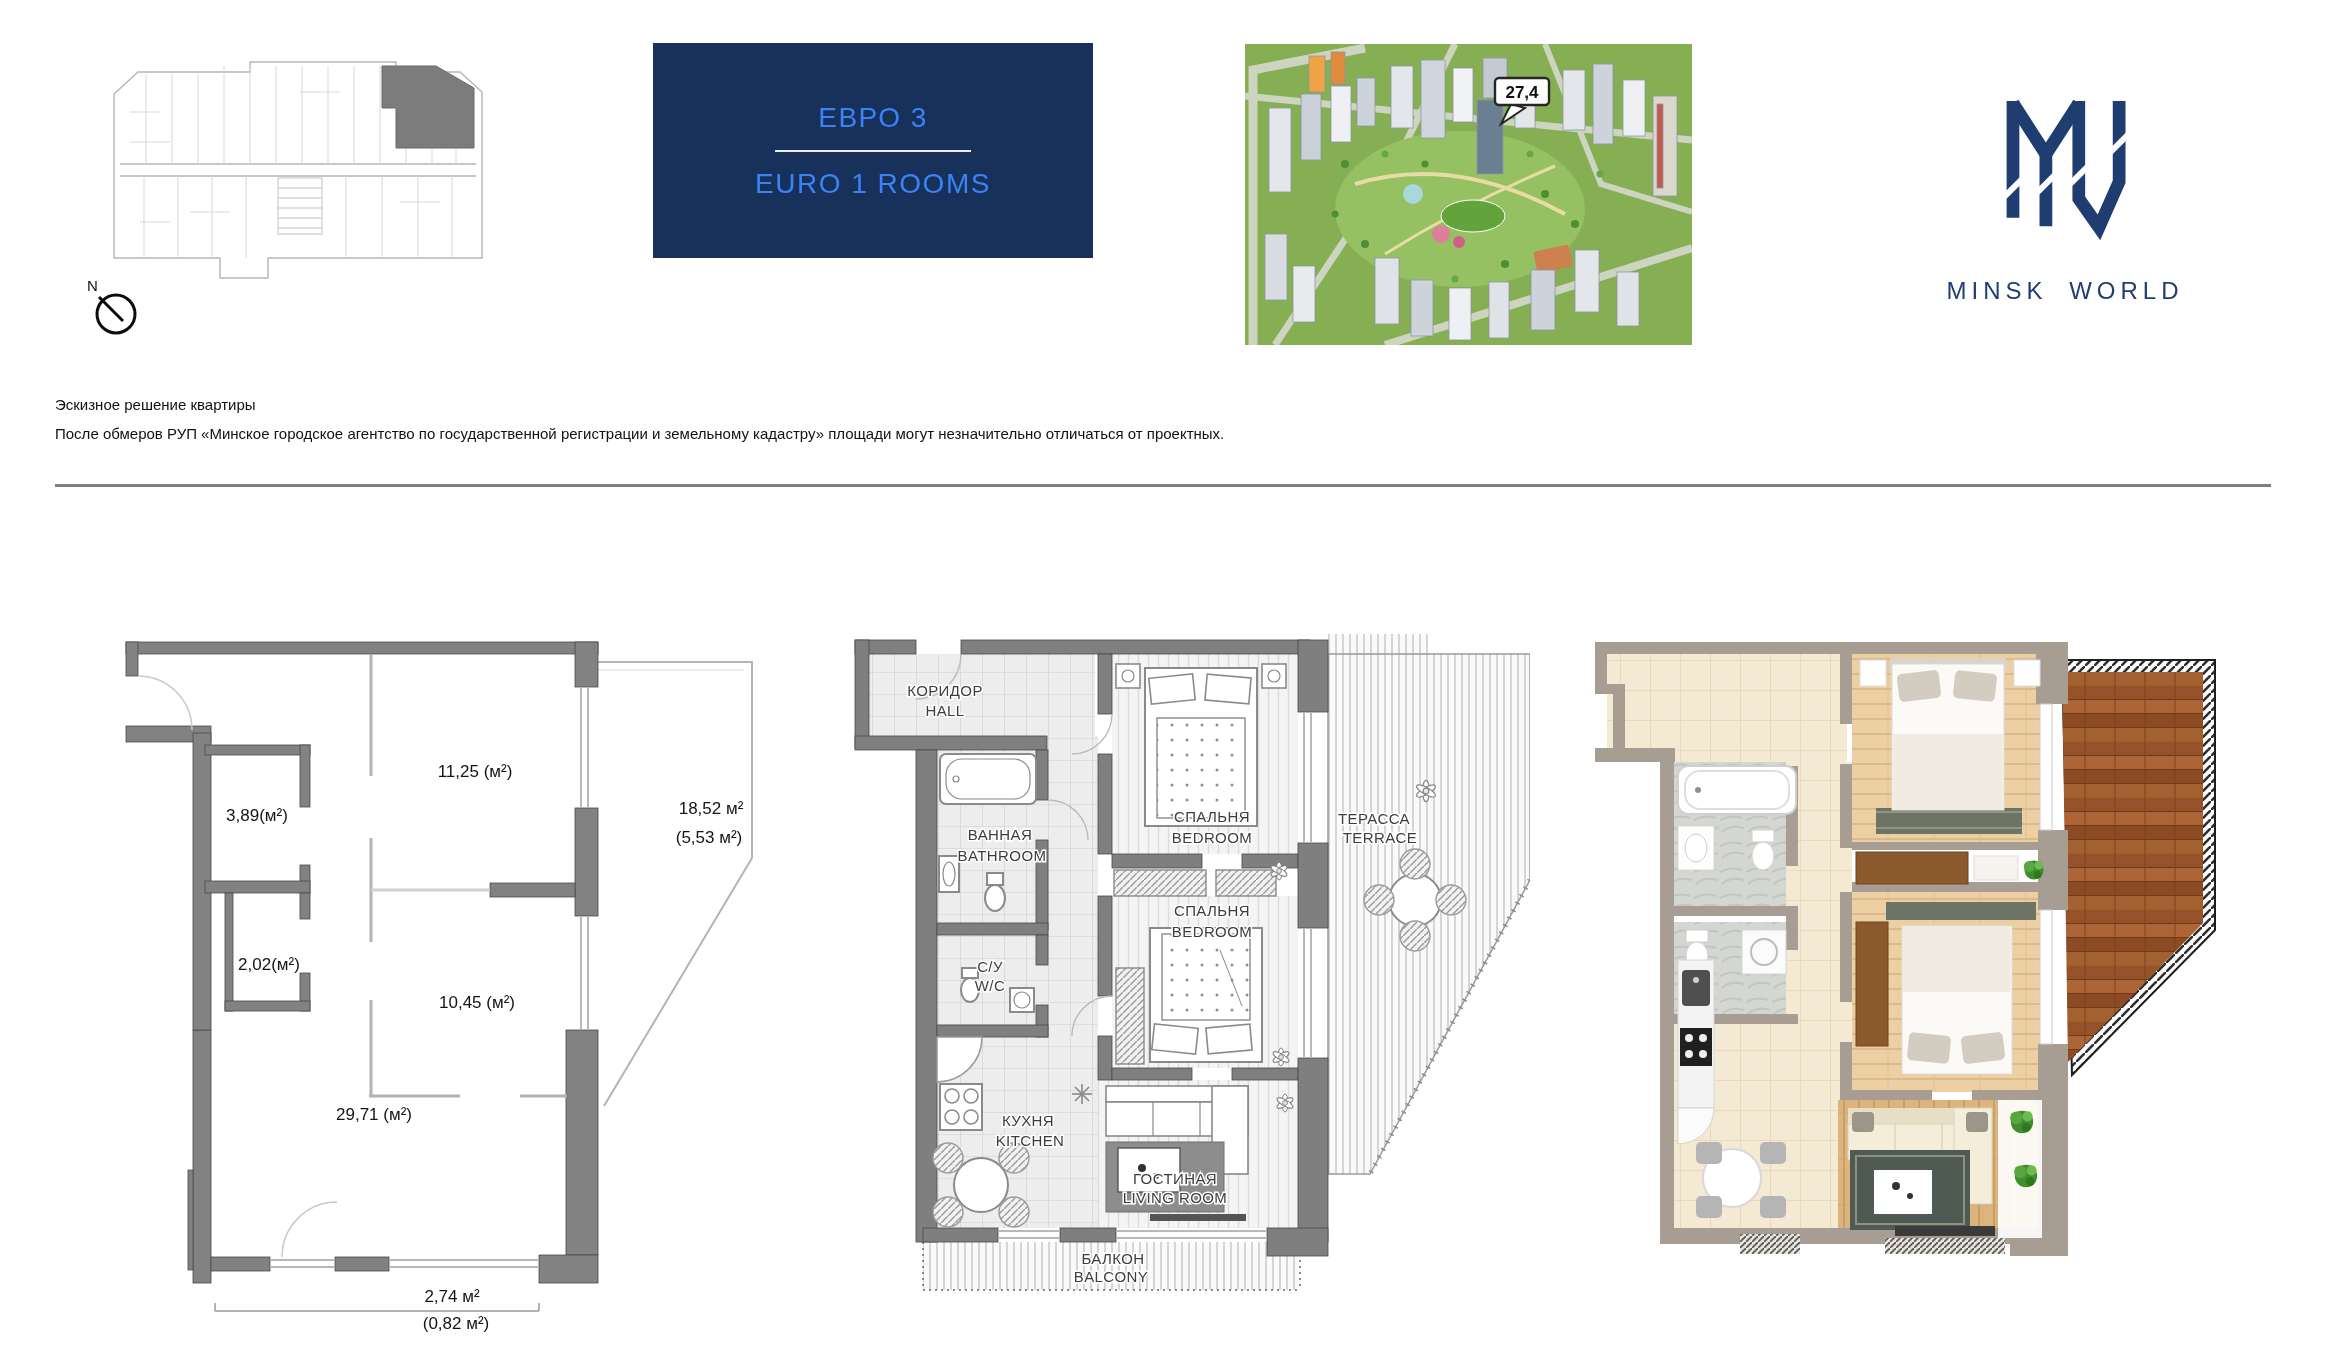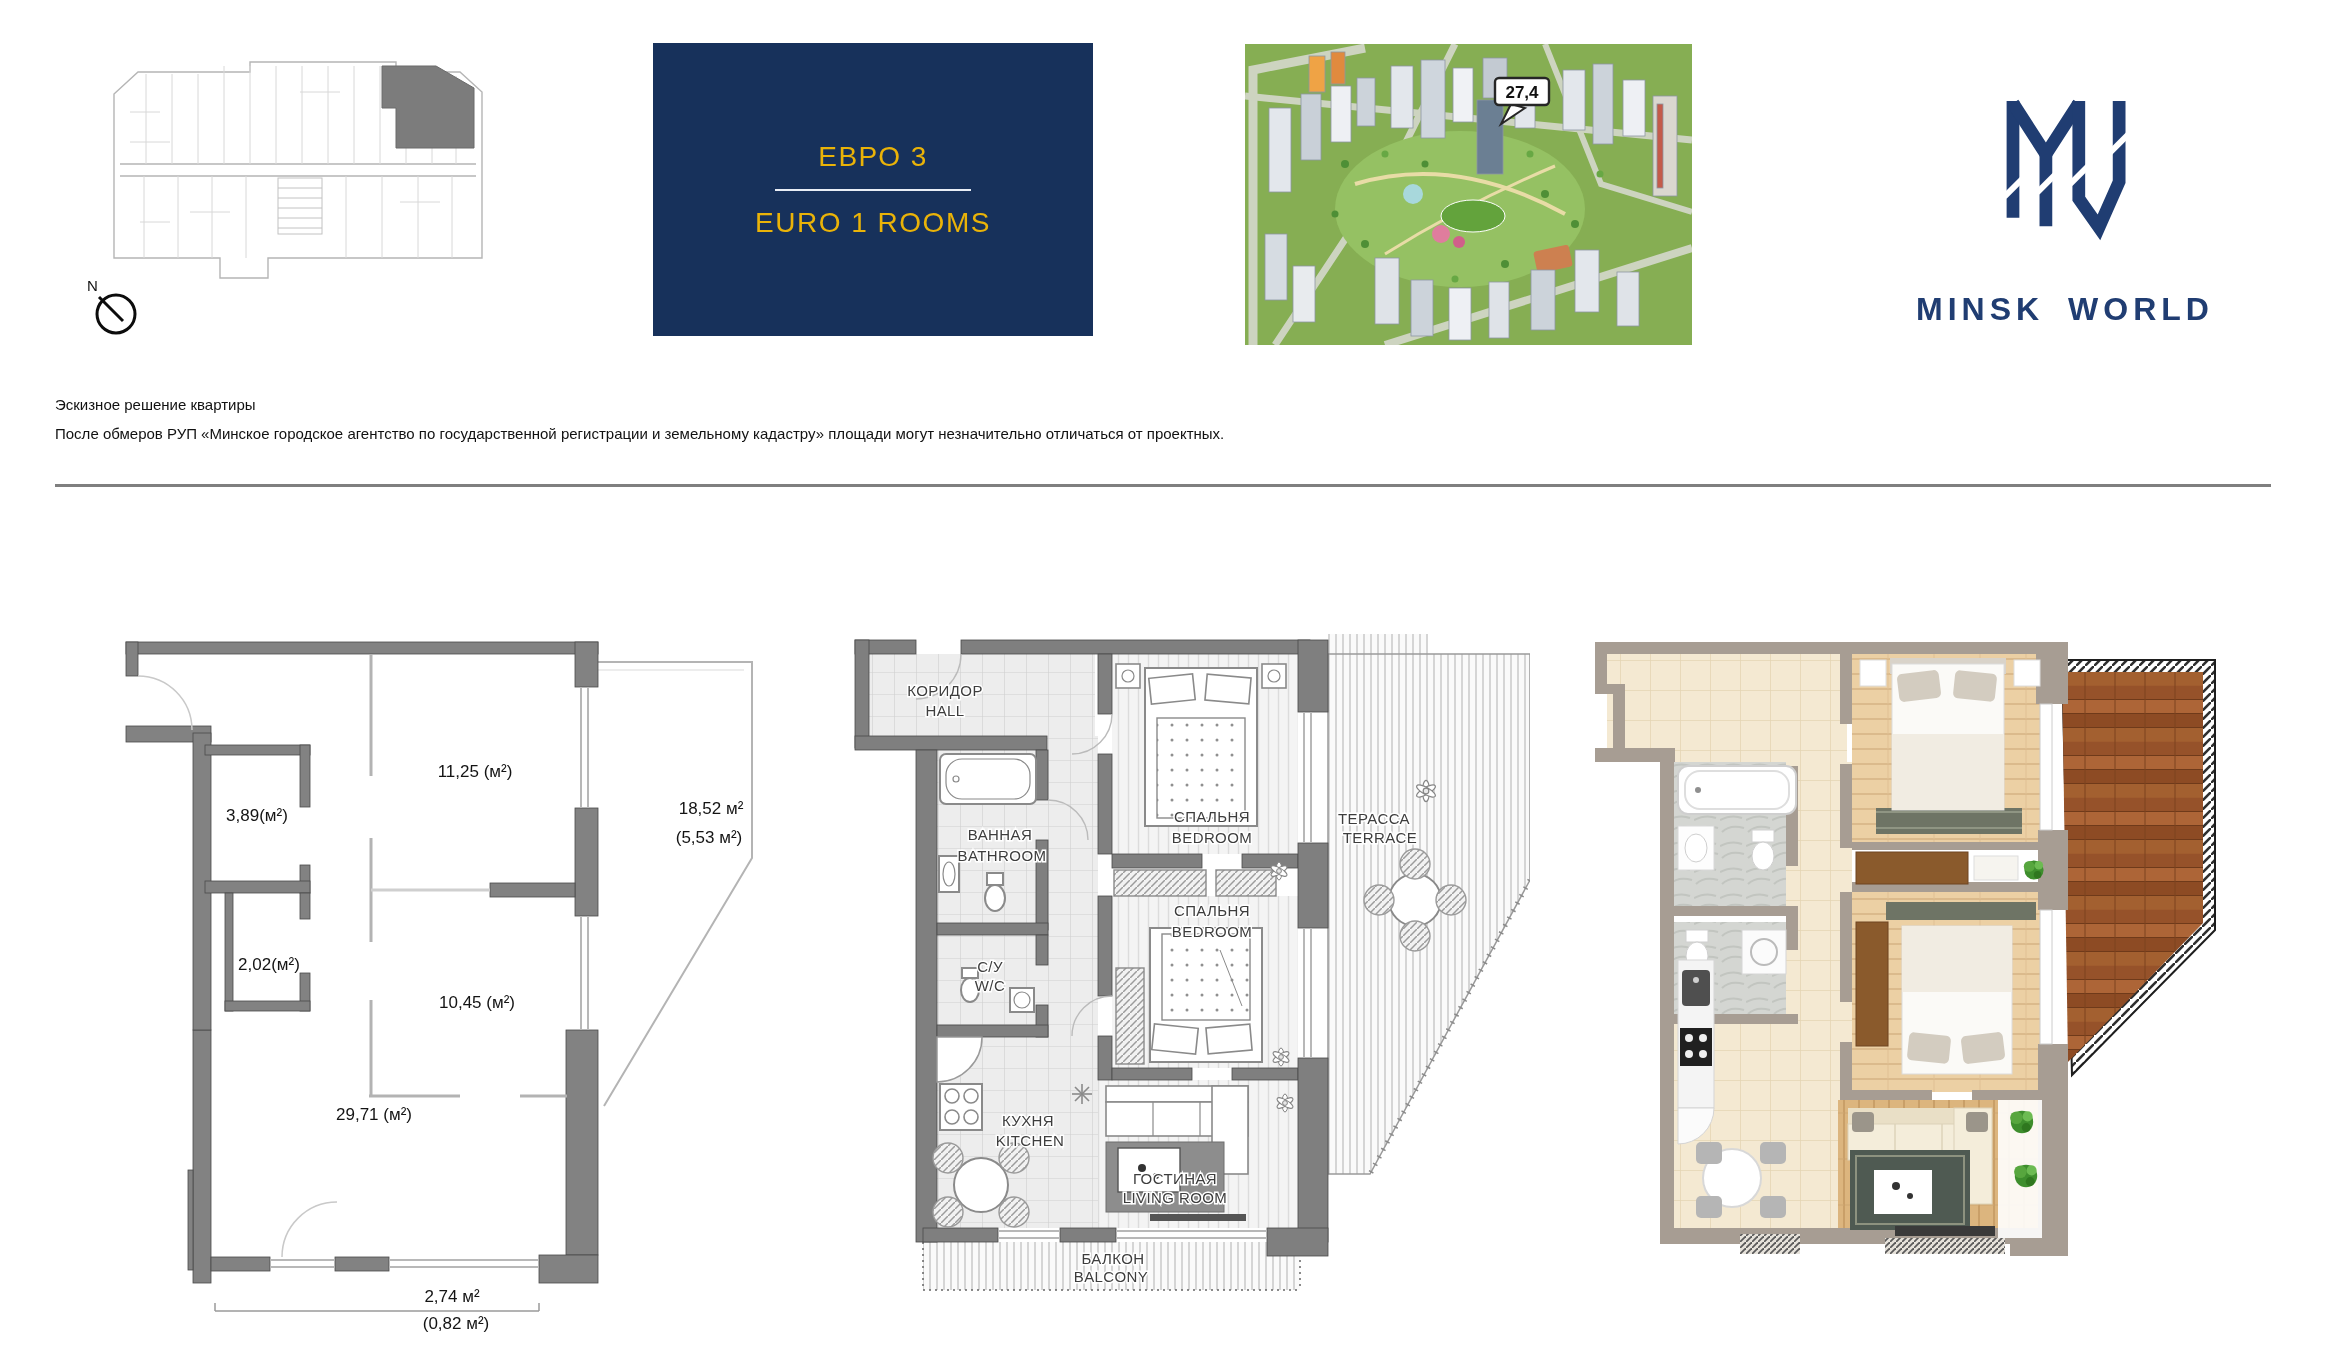--- a/index.html
+++ b/index.html
@@ -1,24 +1,24 @@
 <!DOCTYPE html>
 <html><head>
 <meta charset="utf-8">
 <style>
   html,body{margin:0;padding:0;background:#fff;}
   body{width:2326px;height:1356px;position:relative;font-family:"Liberation Sans",sans-serif;color:#111;overflow:hidden;}
   .abs{position:absolute;}
   
-  #unit-panel{left:653px;top:43px;width:440px;height:293px;background:#17315b;display:flex;flex-direction:column;align-items:center;justify-content:center;color:#eab308;}
+  #unit-panel{left:653px;top:43px;width:440px;height:215px;background:#17315b;display:flex;flex-direction:column;align-items:center;justify-content:center;color:#3b82f6;}
   #unit-panel .t{font-size:28px;letter-spacing:1.5px;}
   #unit-panel .divider{width:196px;height:2px;background:#e8edf5;margin:16px 0;}
   
   #brand{left:1850px;top:60px;width:430px;display:flex;flex-direction:column;align-items:center;}
-  #brand .wordmark{margin-top:31px;font-size:32px;font-weight:bold;letter-spacing:5px;word-spacing:10px;color:#203d72;white-space:nowrap;}
+  #brand .wordmark{margin-top:17px;font-size:24px;font-weight:normal;letter-spacing:5px;word-spacing:10px;color:#203d72;white-space:nowrap;}
   
   #note{left:55px;top:390px;width:2216px;font-size:15px;line-height:29px;}
   #rule{left:55px;top:484px;width:2216px;height:3px;background:#7f7f7f;}
   
   text{font-family:"Liberation Sans",sans-serif;}
   .area-label{font-size:17px;fill:#141414;}
   .room-label{font-size:15px;fill:#3d3d3d;letter-spacing:.4px;paint-order:stroke;stroke:#ffffff;stroke-width:3px;}
   .dim-label{font-size:17px;fill:#141414;}
   .badge-text{font-size:17px;font-weight:bold;fill:#111;}
   .north-n{font-size:15px;fill:#111;}

